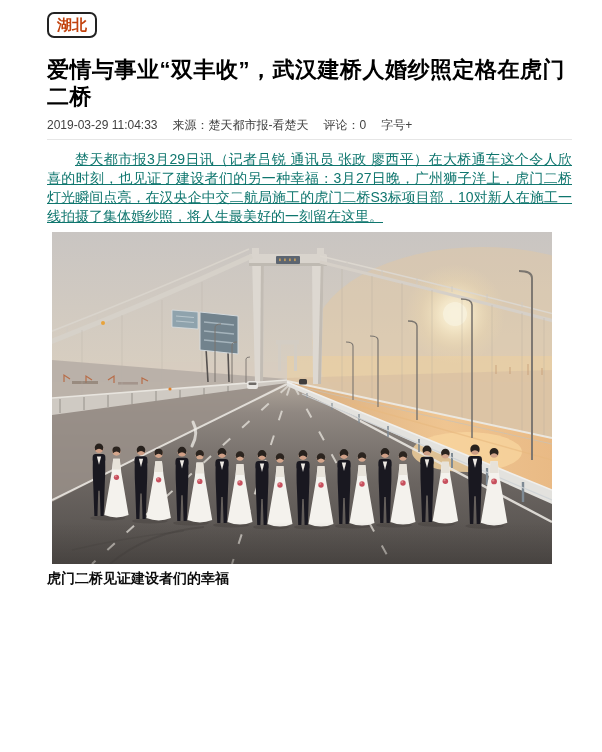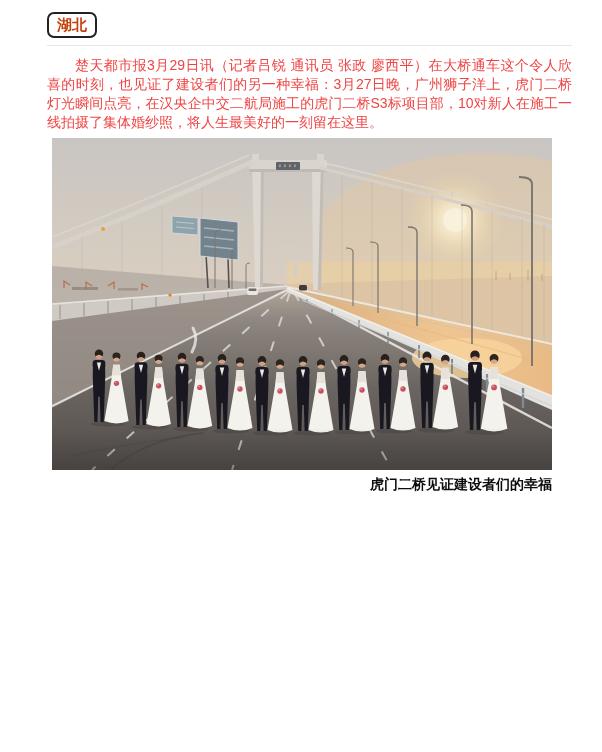--- a/index.html
+++ b/index.html
@@ -16,38 +16,45 @@
   h1.title{
     font-size:22px;line-height:27px;font-weight:700;color:#000;
     margin:18px 0 0 0;letter-spacing:.5px;
   }
   .meta{
     margin-top:8px;font-size:12px;line-height:14px;color:#404040;
     display:flex;gap:15px;align-items:baseline;white-space:nowrap;
   }
   .divider{border:none;border-top:1px solid #e6e6e6;margin:7px 0 0 0;}
   p.body-p{
-    font-size:14px;line-height:19px;color:#ef4444;margin:10px 0 0 0;
-    text-indent:2em;text-align:justify;
+    font-size:14px;line-height:19px;color:#0f766e;margin:10px 0 0 0;
+    text-indent:2em;text-align:justify;text-decoration:underline;
   }
   figure.photo{margin:6px 0 0 5px;width:500px;height:332px;display:block;}
   figure.photo svg{display:block;}
   .caption{
     width:505px;margin-top:5px;font-size:14px;line-height:18px;
-    font-weight:bold;color:#0d0d0d;text-align:right;
+    font-weight:bold;color:#0d0d0d;
   }
 </style>
 </head>
 <body>
 
 <div class="page">
 
   <span class="tag">湖北</span>
 
-
+  <h1 class="title">爱情与事业“双丰收”，武汉建桥人婚纱照定格在虎门二桥</h1>
+
+  <div class="meta">
+    <span>2019-03-29 11:04:33</span>
+    <span>来源：楚天都市报-看楚天</span>
+    <span>评论：0</span>
+    <span>字号+</span>
+  </div>
 
   <hr class="divider">
 
   <p class="body-p">楚天都市报3月29日讯（记者吕锐 通讯员 张政 廖西平）在大桥通车这个令人欣喜的时刻，也见证了建设者们的另一种幸福：3月27日晚，广州狮子洋上，虎门二桥灯光瞬间点亮，在汉央企中交二航局施工的虎门二桥S3标项目部，10对新人在施工一线拍摄了集体婚纱照，将人生最美好的一刻留在这里。</p>
 
   <figure class="photo">
     <svg width="500" height="332" viewBox="0 0 500 332" xmlns="http://www.w3.org/2000/svg">
       <defs>
         <linearGradient id="skyGrad" x1="0" y1="0" x2="0" y2="1">
           <stop offset="0%" stop-color="#c9c5c2"></stop>

